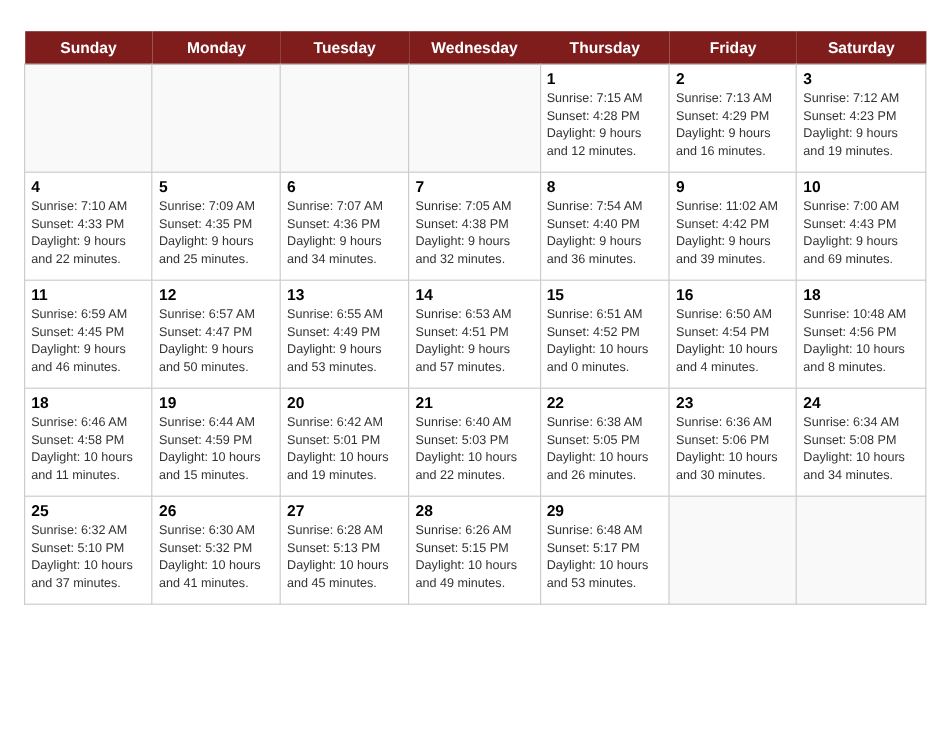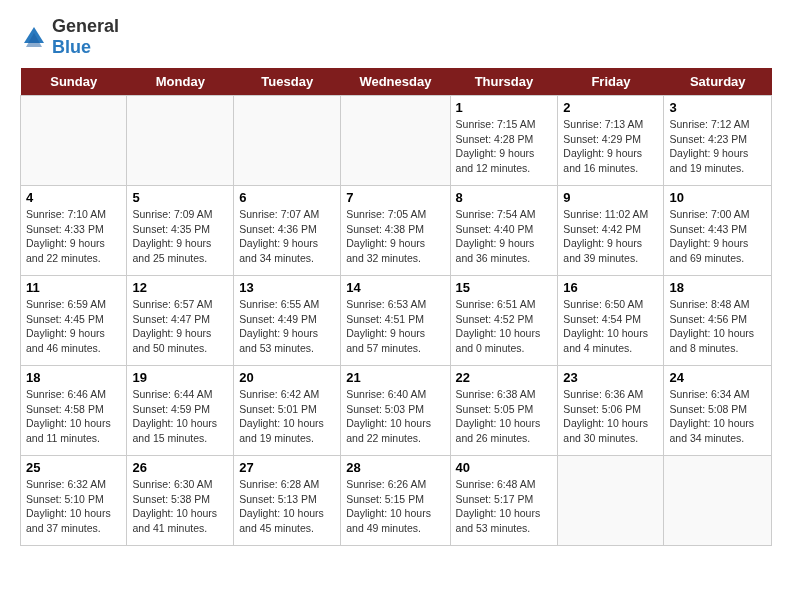--- a/index.html
+++ b/index.html
@@ -83,30 +83,20 @@
       line-height: 1.4;
     }
     tr.week-row td {
       height: 90px;
     }
   </style>
 </head>
 <body>
 
 <div class="header-area">
-  <div class="logo">
-    <svg class="logo-icon" viewBox="0 0 28 28">
-      <polygon points="14,4 24,20 4,20" fill="#2a7abf"></polygon>
-      <polygon points="14,10 22,24 6,24" fill="#1a5a9f" opacity="0.5"></polygon>
-    </svg>
-    <div>
-      <span class="logo-text-general">General</span><br>
-      <span class="logo-text-blue">Blue</span>
-    </div>
-  </div>
 </div>
 
 <table>
   <thead>
     <tr>
     <th class="day-header">Sunday</th>
         <th class="day-header">Monday</th>
         <th class="day-header">Tuesday</th>
         <th class="day-header">Wednesday</th>
         <th class="day-header">Thursday</th>
@@ -231,21 +221,21 @@
         </td>
         <td>
           <span class="date-num">16</span>
           <div class="cell-text">Sunrise: 6:50 AM</div>
           <div class="cell-text">Sunset: 4:54 PM</div>
           <div class="cell-text">Daylight: 10 hours</div>
           <div class="cell-text">and 4 minutes.</div>
         </td>
         <td>
           <span class="date-num">18</span>
-          <div class="cell-text">Sunrise: 8:48 AM</div>
+          <div class="cell-text">Sunrise: 10:48 AM</div>
           <div class="cell-text">Sunset: 4:56 PM</div>
           <div class="cell-text">Daylight: 10 hours</div>
           <div class="cell-text">and 8 minutes.</div>
         </td>
       </tr>
       <tr class="week-row">
         <td>
           <span class="date-num">18</span>
           <div class="cell-text">Sunrise: 6:46 AM</div>
           <div class="cell-text">Sunset: 4:58 PM</div>
@@ -299,40 +289,40 @@
         <td>
           <span class="date-num">25</span>
           <div class="cell-text">Sunrise: 6:32 AM</div>
           <div class="cell-text">Sunset: 5:10 PM</div>
           <div class="cell-text">Daylight: 10 hours</div>
           <div class="cell-text">and 37 minutes.</div>
         </td>
         <td>
           <span class="date-num">26</span>
           <div class="cell-text">Sunrise: 6:30 AM</div>
-          <div class="cell-text">Sunset: 5:38 PM</div>
+          <div class="cell-text">Sunset: 5:32 PM</div>
           <div class="cell-text">Daylight: 10 hours</div>
           <div class="cell-text">and 41 minutes.</div>
         </td>
         <td>
           <span class="date-num">27</span>
           <div class="cell-text">Sunrise: 6:28 AM</div>
           <div class="cell-text">Sunset: 5:13 PM</div>
           <div class="cell-text">Daylight: 10 hours</div>
           <div class="cell-text">and 45 minutes.</div>
         </td>
         <td>
           <span class="date-num">28</span>
           <div class="cell-text">Sunrise: 6:26 AM</div>
           <div class="cell-text">Sunset: 5:15 PM</div>
           <div class="cell-text">Daylight: 10 hours</div>
           <div class="cell-text">and 49 minutes.</div>
         </td>
         <td>
-          <span class="date-num">40</span>
+          <span class="date-num">29</span>
           <div class="cell-text">Sunrise: 6:48 AM</div>
           <div class="cell-text">Sunset: 5:17 PM</div>
           <div class="cell-text">Daylight: 10 hours</div>
           <div class="cell-text">and 53 minutes.</div>
         </td>
         <td class="empty"></td>
         <td class="empty"></td>
       </tr>
     </tbody>
 </table>

